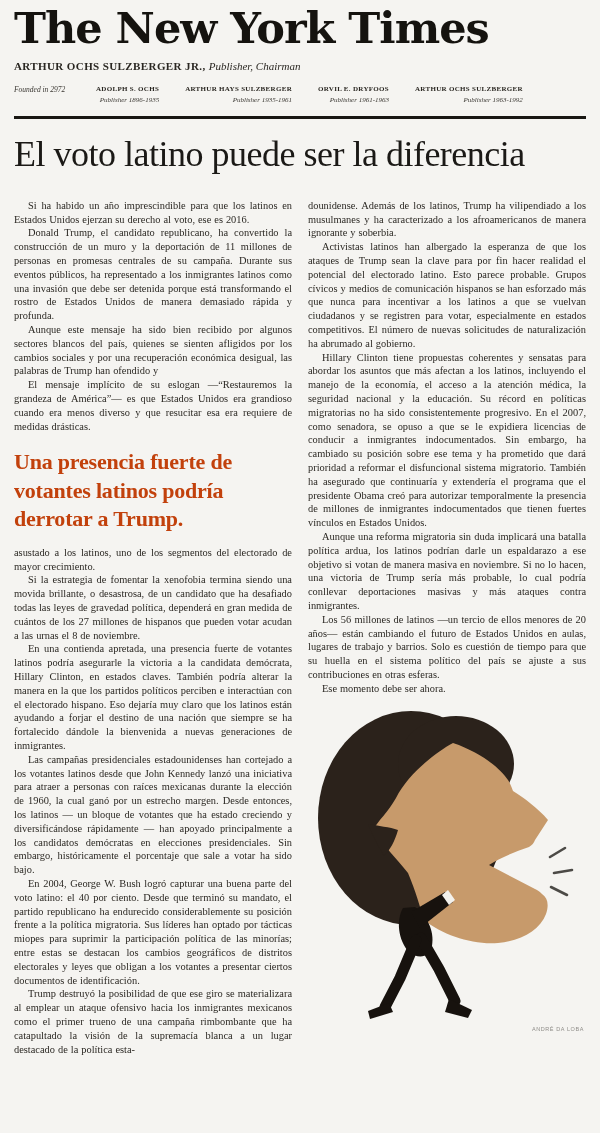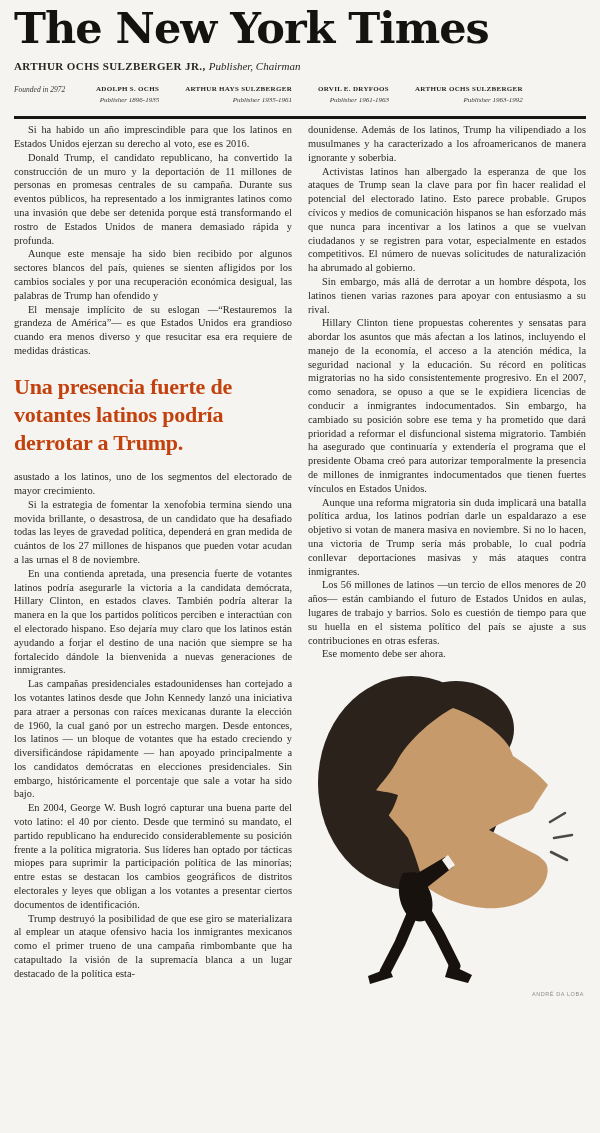--- a/index.html
+++ b/index.html
@@ -151,20 +151,21 @@
       </div>
       <div class="past-pub">
         <div class="name">ARTHUR OCHS SULZBERGER</div>
         <div class="tenure">Publisher 1963-1992</div>
       </div>
     </div>
 
     <div class="masthead-rule"></div>
   </div>
 
+  <h1 class="headline">El voto latino puede ser la diferencia</h1>
 
   <div class="columns">
 
     <div class="col">
       <p>Si ha habido un año imprescindible para que los latinos en Estados Unidos ejerzan su derecho al voto, ese es 2016.</p>
       <p>Donald Trump, el candidato republicano, ha convertido la construcción de un muro y la deportación de 11 millones de personas en promesas centrales de su campaña. Durante sus eventos públicos, ha representado a los inmigrantes latinos como una invasión que debe ser detenida porque está transformando el rostro de Estados Unidos de manera demasiado rápida y profunda.</p>
       <p>Aunque este mensaje ha sido bien recibido por algunos sectores blancos del país, quienes se sienten afligidos por los cambios sociales y por una recuperación económica desigual, las palabras de Trump han ofendido y</p>
       <p>El mensaje implícito de su eslogan —“Restauremos la grandeza de América”— es que Estados Unidos era grandioso cuando era menos diverso y que resucitar esa era requiere de medidas drásticas.</p>
 
       <div class="pull-quote">Una presencia fuerte de votantes latinos podría derrotar a Trump.</div>
@@ -173,21 +174,20 @@
       <p>Si la estrategia de fomentar la xenofobia termina siendo una movida brillante, o desastrosa, de un candidato que ha desafiado todas las leyes de gravedad política, dependerá en gran medida de cuántos de los 27 millones de hispanos que pueden votar acudan a las urnas el 8 de noviembre.</p>
       <p>En una contienda apretada, una presencia fuerte de votantes latinos podría asegurarle la victoria a la candidata demócrata, Hillary Clinton, en estados claves. También podría alterar la manera en la que los partidos políticos perciben e interactúan con el electorado hispano. Eso dejaría muy claro que los latinos están ayudando a forjar el destino de una nación que siempre se ha fortalecido dándole la bienvenida a nuevas generaciones de inmigrantes.</p>
       <p>Las campañas presidenciales estadounidenses han cortejado a los votantes latinos desde que John Kennedy lanzó una iniciativa para atraer a personas con raíces mexicanas durante la elección de 1960, la cual ganó por un estrecho margen. Desde entonces, los latinos — un bloque de votantes que ha estado creciendo y diversificándose rápidamente — han apoyado principalmente a los candidatos demócratas en elecciones presidenciales. Sin embargo, históricamente el porcentaje que sale a votar ha sido bajo.</p>
       <p>En 2004, George W. Bush logró capturar una buena parte del voto latino: el 40 por ciento. Desde que terminó su mandato, el partido republicano ha endurecido considerablemente su posición frente a la política migratoria. Sus líderes han optado por tácticas miopes para suprimir la participación política de las minorías; entre estas se destacan los cambios geográficos de distritos electorales y leyes que obligan a los votantes a presentar ciertos documentos de identificación.</p>
       <p>Trump destruyó la posibilidad de que ese giro se materializara al emplear un ataque ofensivo hacia los inmigrantes mexicanos como el primer trueno de una campaña rimbombante que ha catapultado la visión de la supremacía blanca a un lugar destacado de la política esta-</p>
     </div>
 
     <div class="col">
       <p class="cont">dounidense. Además de los latinos, Trump ha vilipendiado a los musulmanes y ha caracterizado a los afroamericanos de manera ignorante y soberbia.</p>
       <p>Activistas latinos han albergado la esperanza de que los ataques de Trump sean la clave para por fin hacer realidad el potencial del electorado latino. Esto parece probable. Grupos cívicos y medios de comunicación hispanos se han esforzado más que nunca para incentivar a los latinos a que se vuelvan ciudadanos y se registren para votar, especialmente en estados competitivos. El número de nuevas solicitudes de naturalización ha abrumado al gobierno.</p>
-      <p>Sin embargo, más allá de derrotar a un hombre déspota, los latinos tienen varias razones para apoyar con entusiasmo a su rival.</p>
       <p>Hillary Clinton tiene propuestas coherentes y sensatas para abordar los asuntos que más afectan a los latinos, incluyendo el manejo de la economía, el acceso a la atención médica, la seguridad nacional y la educación. Su récord en políticas migratorias no ha sido consistentemente progresivo. En el 2007, como senadora, se opuso a que se le expidiera licencias de conducir a inmigrantes indocumentados. Sin embargo, ha cambiado su posición sobre ese tema y ha prometido que dará prioridad a reformar el disfuncional sistema migratorio. También ha asegurado que continuaría y extendería el programa que el presidente Obama creó para autorizar temporalmente la presencia de millones de inmigrantes indocumentados que tienen fuertes vínculos en Estados Unidos.</p>
       <p>Aunque una reforma migratoria sin duda implicará una batalla política ardua, los latinos podrían darle un espaldarazo a ese objetivo si votan de manera masiva en noviembre. Si no lo hacen, una victoria de Trump sería más probable, lo cual podría conllevar deportaciones masivas y más ataques contra inmigrantes.</p>
       <p>Los 56 millones de latinos —un tercio de ellos menores de 20 años— están cambiando el futuro de Estados Unidos en aulas, lugares de trabajo y barrios. Solo es cuestión de tiempo para que su huella en el sistema político del país se ajuste a sus contribuciones en otras esferas.</p>
       <p>Ese momento debe ser ahora.</p>
 
       <div class="illo">
         <svg width="278" height="340" viewBox="0 0 278 340" xmlns="http://www.w3.org/2000/svg">
 
           <ellipse cx="103" cy="112" rx="93" ry="107" fill="#2b221b"></ellipse>
           <ellipse cx="148" cy="58" rx="58" ry="48" fill="#2b221b"></ellipse>

